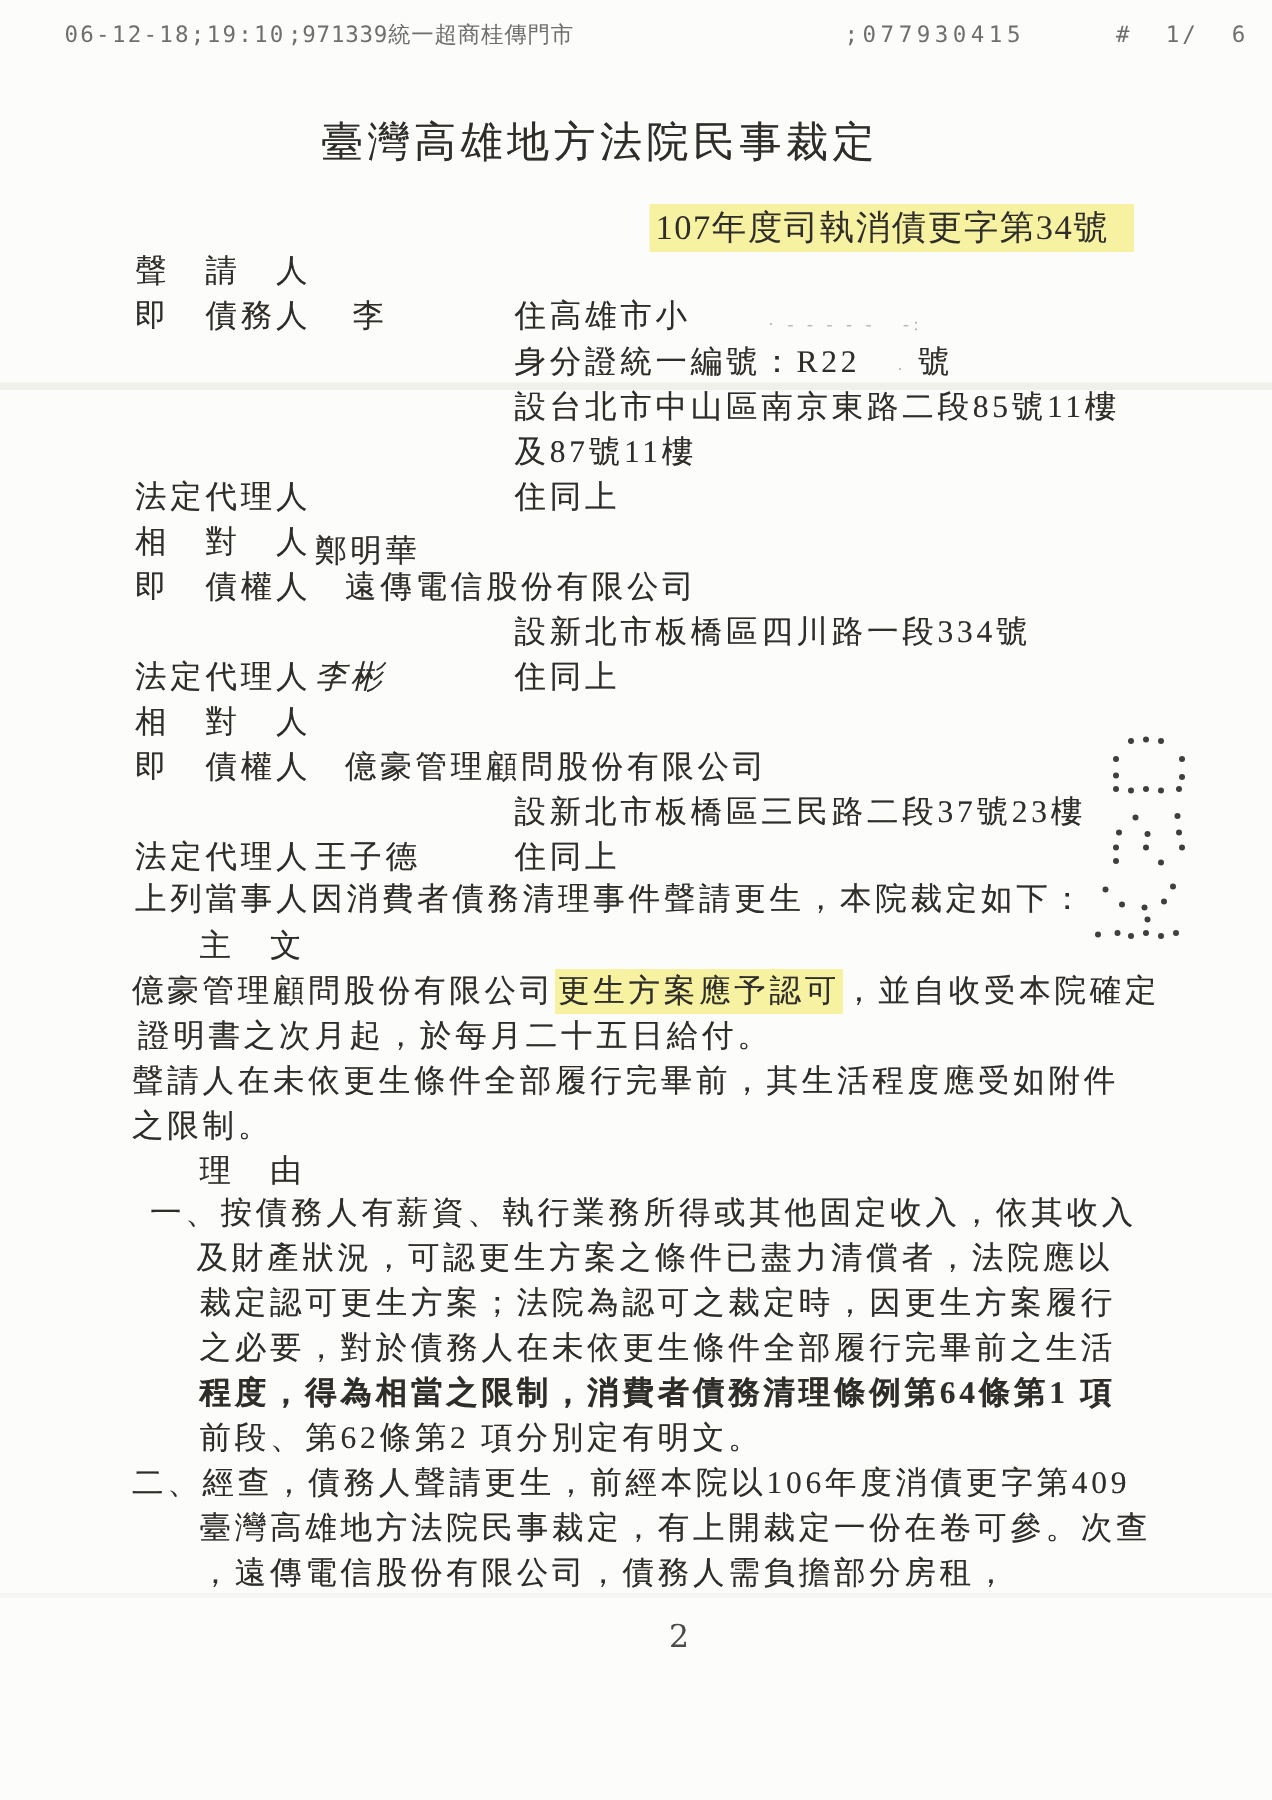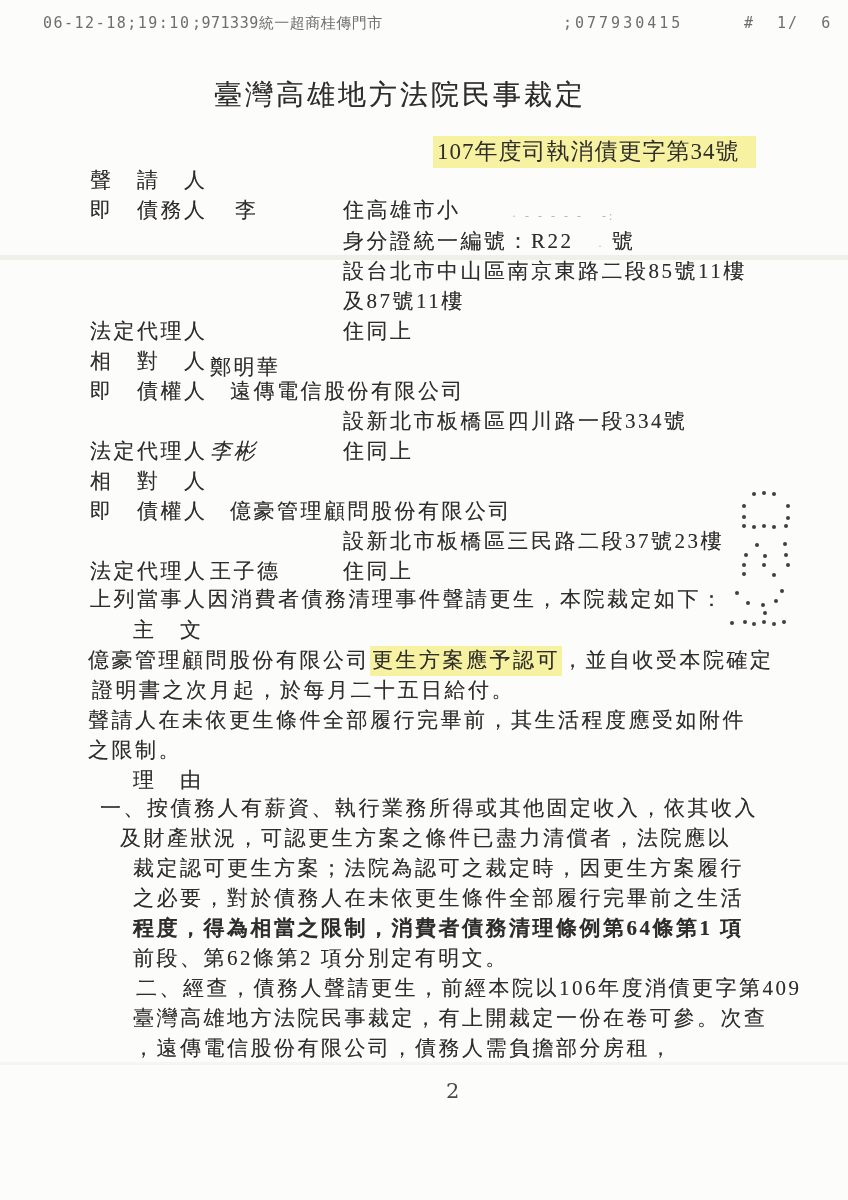--- a/index.html
+++ b/index.html
@@ -96,26 +96,26 @@
       <div class="line" style="top: 531px; left: 343px;"><span>設新北市板橋區三民路二段37號23樓</span></div>
       <div class="line" style="top: 561px; left: 90px;"><span>法定代理人</span><span class="seg-abs" style="left: 120px;">王子德</span><span class="seg-abs" style="left: 253px;">住同上</span></div>
       <div class="line" style="top: 589px; left: 90px;"><span>上列當事人因消費者債務清理事件聲請更生，本院裁定如下：</span></div>
       <div class="line" style="top: 620px; left: 133px;"><span>主　文</span></div>
       <div class="line" style="top: 650px; left: 88px;"><span>億豪管理顧問股份有限公司</span><span class="hl">更生方案應予認可</span><span>，並自收受本院確定</span></div>
       <div class="line" style="top: 680px; left: 92px;"><span>證明書之次月起，於每月二十五日給付。</span></div>
       <div class="line" style="top: 710px; left: 88px;"><span>聲請人在未依更生條件全部履行完畢前，其生活程度應受如附件</span></div>
       <div class="line" style="top: 740px; left: 88px;"><span>之限制。</span></div>
       <div class="line" style="top: 770px; left: 133px;"><span>理　由</span></div>
       <div class="line" style="top: 798px; left: 88px; margin-left: 12px;"><span>一、按債務人有薪資、執行業務所得或其他固定收入，依其收入</span></div>
-      <div class="line" style="top: 828px; left: 120px;"><span>及財產狀況，可認更生方案之條件已盡力清償者，法院應以</span></div>
+      <div class="line" style="top: 828px; left: 131px;"><span>及財產狀況，可認更生方案之條件已盡力清償者，法院應以</span></div>
       <div class="line" style="top: 858px; left: 133px;"><span>裁定認可更生方案；法院為認可之裁定時，因更生方案履行</span></div>
       <div class="line" style="top: 888px; left: 133px;"><span>之必要，對於債務人在未依更生條件全部履行完畢前之生活</span></div>
       <div class="line" style="top: 918px; left: 133px; font-weight: bold;"><span>程度，得為相當之限制，消費者債務清理條例第64條第1 項</span></div>
       <div class="line" style="top: 948px; left: 133px;"><span>前段、第62條第2 項分別定有明文。</span></div>
-      <div class="line" style="top: 978px; left: 88px; margin-left: 48px;"><span>二、經查，債務人聲請更生，前經本院以106年度消債更字第409</span></div>
+      <div class="line" style="top: 978px; left: 88px;"><span>二、經查，債務人聲請更生，前經本院以106年度消債更字第409</span></div>
       <div class="line" style="top: 1008px; left: 133px;"><span>臺灣高雄地方法院民事裁定，有上開裁定一份在卷可參。次查</span></div>
       <div class="line" style="top: 1038px; left: 133px;"><span>，遠傳電信股份有限公司，債務人需負擔部分房租，</span></div>
     </main>
 
   <div>
       <div class="scan-band" style="top: 255px; height: 5px; opacity: 0.65;"></div>
       <div class="scan-band" style="top: 1062px; height: 3px; opacity: 0.35;"></div>
     </div>
   <div>
       <div class="dot" style="left: 752px; top: 492px;"></div>

